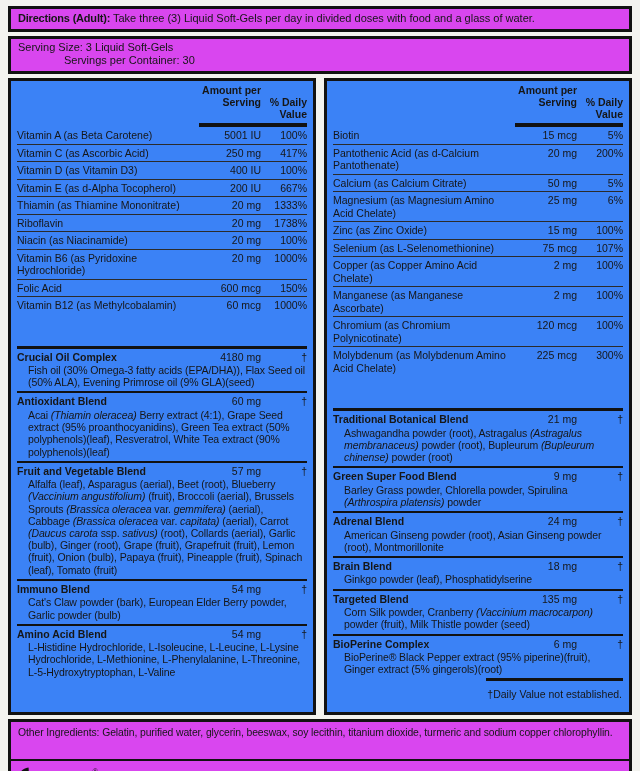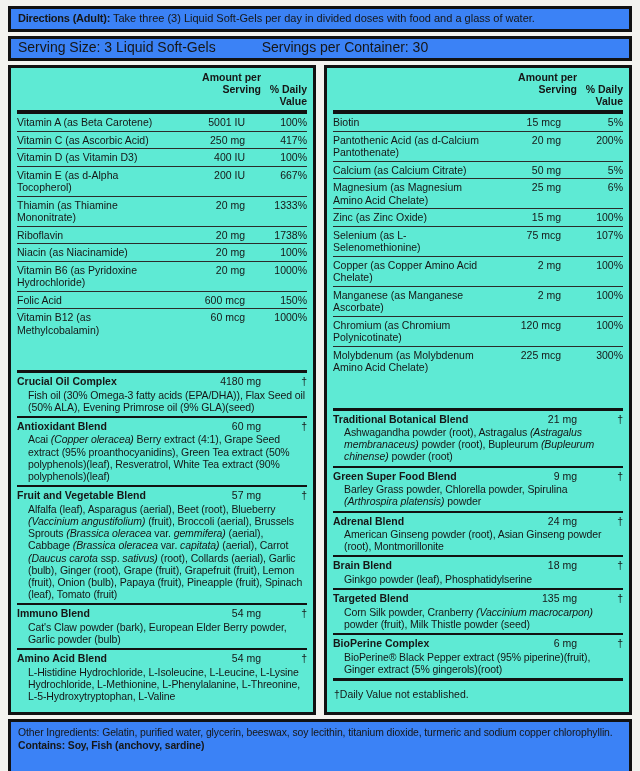--- a/index.html
+++ b/index.html
@@ -6,46 +6,46 @@
   html,body { width: 640px; height: 771px; overflow: hidden; }
   body {
     background: #f3f3ef;
     font-family: "Liberation Sans", sans-serif;
     color: #161616;
     -webkit-font-smoothing: antialiased;
   }
   .page { padding: 6px 8px; }
   .box {
     border: 3px solid #121212;
-    background: #3b82f6;
+    background: #d946ef;
     margin-bottom: 4px;
   }
   
   .directions { padding: 3px 7px 4px; font-size: 11px; line-height: 13px; }
   .directions b { letter-spacing: -0.2px; }
   
   .facts-head { padding: 1px 7px 4px; }
   .facts-title {
     font-size: 30px; font-weight: bold; line-height: 32px;
     letter-spacing: 0.34em; word-spacing: 0.30em; white-space: nowrap;
   }
-  .serving-row { display: flex; font-size: 14px; line-height: 13px; margin-top: 1px; }
+  .serving-row { display: flex; font-size: 11px; line-height: 13px; margin-top: 1px; flex-direction: column; }
   .serving-row .srv2 { margin-left: 46px; }
   
   .columns { display: flex; gap: 8px; margin-bottom: 4px; }
-  .col { flex: 1; border: 3px solid #121212; background: #5eead4; padding: 0 6px; display: flex; flex-direction: column; }
+  .col { flex: 1; border: 3px solid #121212; background: #3b82f6; padding: 0 6px; display: flex; flex-direction: column; align-items: flex-end; }
   .col-header {
     display: flex; justify-content: flex-end; gap: 0;
     font-size: 10.5px; font-weight: bold; line-height: 11.5px;
     text-align: right; padding: 4px 0 3px;
     border-bottom: 4px solid #121212;
   }
   .col-header .h-amt { width: 62px; }
   .col-header .h-dv  { width: 46px; margin-top: 12px; }
-  .nrow { display: flex; align-items: baseline; font-size: 10.5px; line-height: 12.5px; padding: 2px 0; gap: 16px; }
+  .nrow { display: flex; align-items: baseline; font-size: 10.5px; line-height: 12.5px; padding: 2px 0; }
   .nrow + .nrow { border-top: 1px solid #2b2b2b; }
   .n-name { flex: 1; padding-right: 2px; }
   .n-amt  { width: 60px; text-align: right; white-space: nowrap; }
   .n-dv   { width: 46px; text-align: right; white-space: nowrap; }
   .blends { border-top: 3px solid #121212; margin-top: 32px; }
   .blend { padding: 2px 0 3px; }
   .blend + .blend { border-top: 2px solid #121212; }
   .blend-head { display: flex; align-items: baseline; font-size: 10.5px; line-height: 13.5px; }
   .b-name { flex: 1; font-weight: bold; }
   .blend-desc { font-size: 10.5px; line-height: 12.2px; padding-left: 11px; letter-spacing: -0.1px; }
@@ -146,21 +146,21 @@
               <span class="n-dv">†</span>
             </div>
             <div class="blend-desc">Fish oil (30% Omega-3 fatty acids (EPA/DHA)), Flax Seed oil (50% ALA), Evening Primrose oil (9% GLA)(seed)</div>
           </div>
           <div class="blend">
             <div class="blend-head">
               <span class="b-name">Antioxidant Blend</span>
               <span class="n-amt">60 mg</span>
               <span class="n-dv">†</span>
             </div>
-            <div class="blend-desc">Acai <i>(Copper oleracea)</i> Berry extract (4:1), Grape Seed extract (95% proanthocyanidins), Green Tea extract (50% polyphenols)(leaf), Resveratrol, White Tea extract (90% polyphenols)(leaf)</div>
+            <div class="blend-desc">Acai <i>(Thiamin oleracea)</i> Berry extract (4:1), Grape Seed extract (95% proanthocyanidins), Green Tea extract (50% polyphenols)(leaf), Resveratrol, White Tea extract (90% polyphenols)(leaf)</div>
           </div>
           <div class="blend">
             <div class="blend-head">
               <span class="b-name">Fruit and Vegetable Blend</span>
               <span class="n-amt">57 mg</span>
               <span class="n-dv">†</span>
             </div>
             <div class="blend-desc">Alfalfa (leaf), Asparagus (aerial), Beet (root), Blueberry <i>(Vaccinium angustifolium)</i> (fruit), Broccoli (aerial), Brussels Sprouts <i>(Brassica oleracea</i> var. <i>gemmifera)</i> (aerial), Cabbage <i>(Brassica oleracea</i> var. <i>capitata)</i> (aerial), Carrot <i>(Daucus carota</i> ssp. <i>sativus)</i> (root), Collards (aerial), Garlic (bulb), Ginger (root), Grape (fruit), Grapefruit (fruit), Lemon (fruit), Onion (bulb), Papaya (fruit), Pineapple (fruit), Spinach (leaf), Tomato (fruit)</div>
           </div>
           <div class="blend">
@@ -289,21 +289,20 @@
             <div class="blend-desc">BioPerine® Black Pepper extract (95% piperine)(fruit), Ginger extract (5% gingerols)(root)</div>
           </div>
         </div>
       <div class="dv-note">†Daily Value not established.</div>
     </div>
 
   </div>
 
   <div class="box other-box">
     <div>Other Ingredients: Gelatin, purified water, glycerin, beeswax, soy lecithin, titanium dioxide, turmeric and sodium copper chlorophyllin.</div>
-    <div class="contains-line">Contains:  Soy, Fish (anchovy, sardine)</div>
     <div class="tm-row">
       <span class="leaf">
         <svg viewBox="0 0 12 13" width="12" height="13">
             <path d="M10.5 0.5 C 5 1.5, 1.5 4.5, 1.2 9.0 C 1.1 10.5, 1.6 11.8, 2.2 12.5 C 2.6 10 4 7 7 4.5 C 5 7 3.6 9.8, 3.2 12.2 C 4.2 12.6, 6.0 12.4, 7.6 11.2 C 10.4 9.1, 11.2 4.2, 10.5 0.5 Z" fill="#121212"></path>
           </svg>
       </span>
       <span>
         <span class="brand">BioPerine</span><span class="reg">®</span><span> is a registered trademark of Sabinsa Corporation. </span><b>No preservatives added.</b>
       </span>
     </div>

